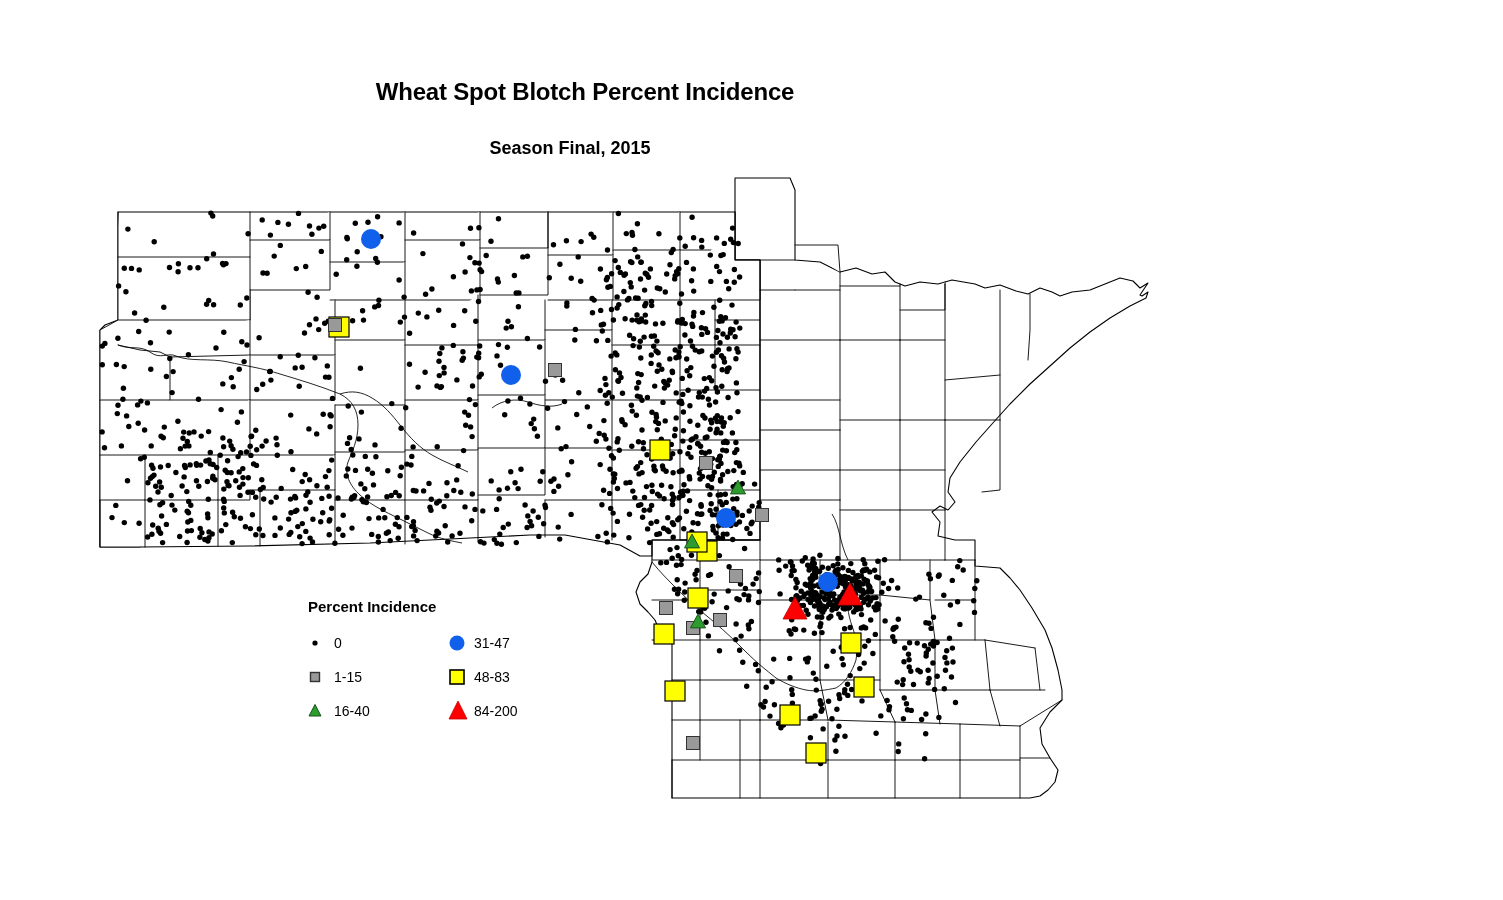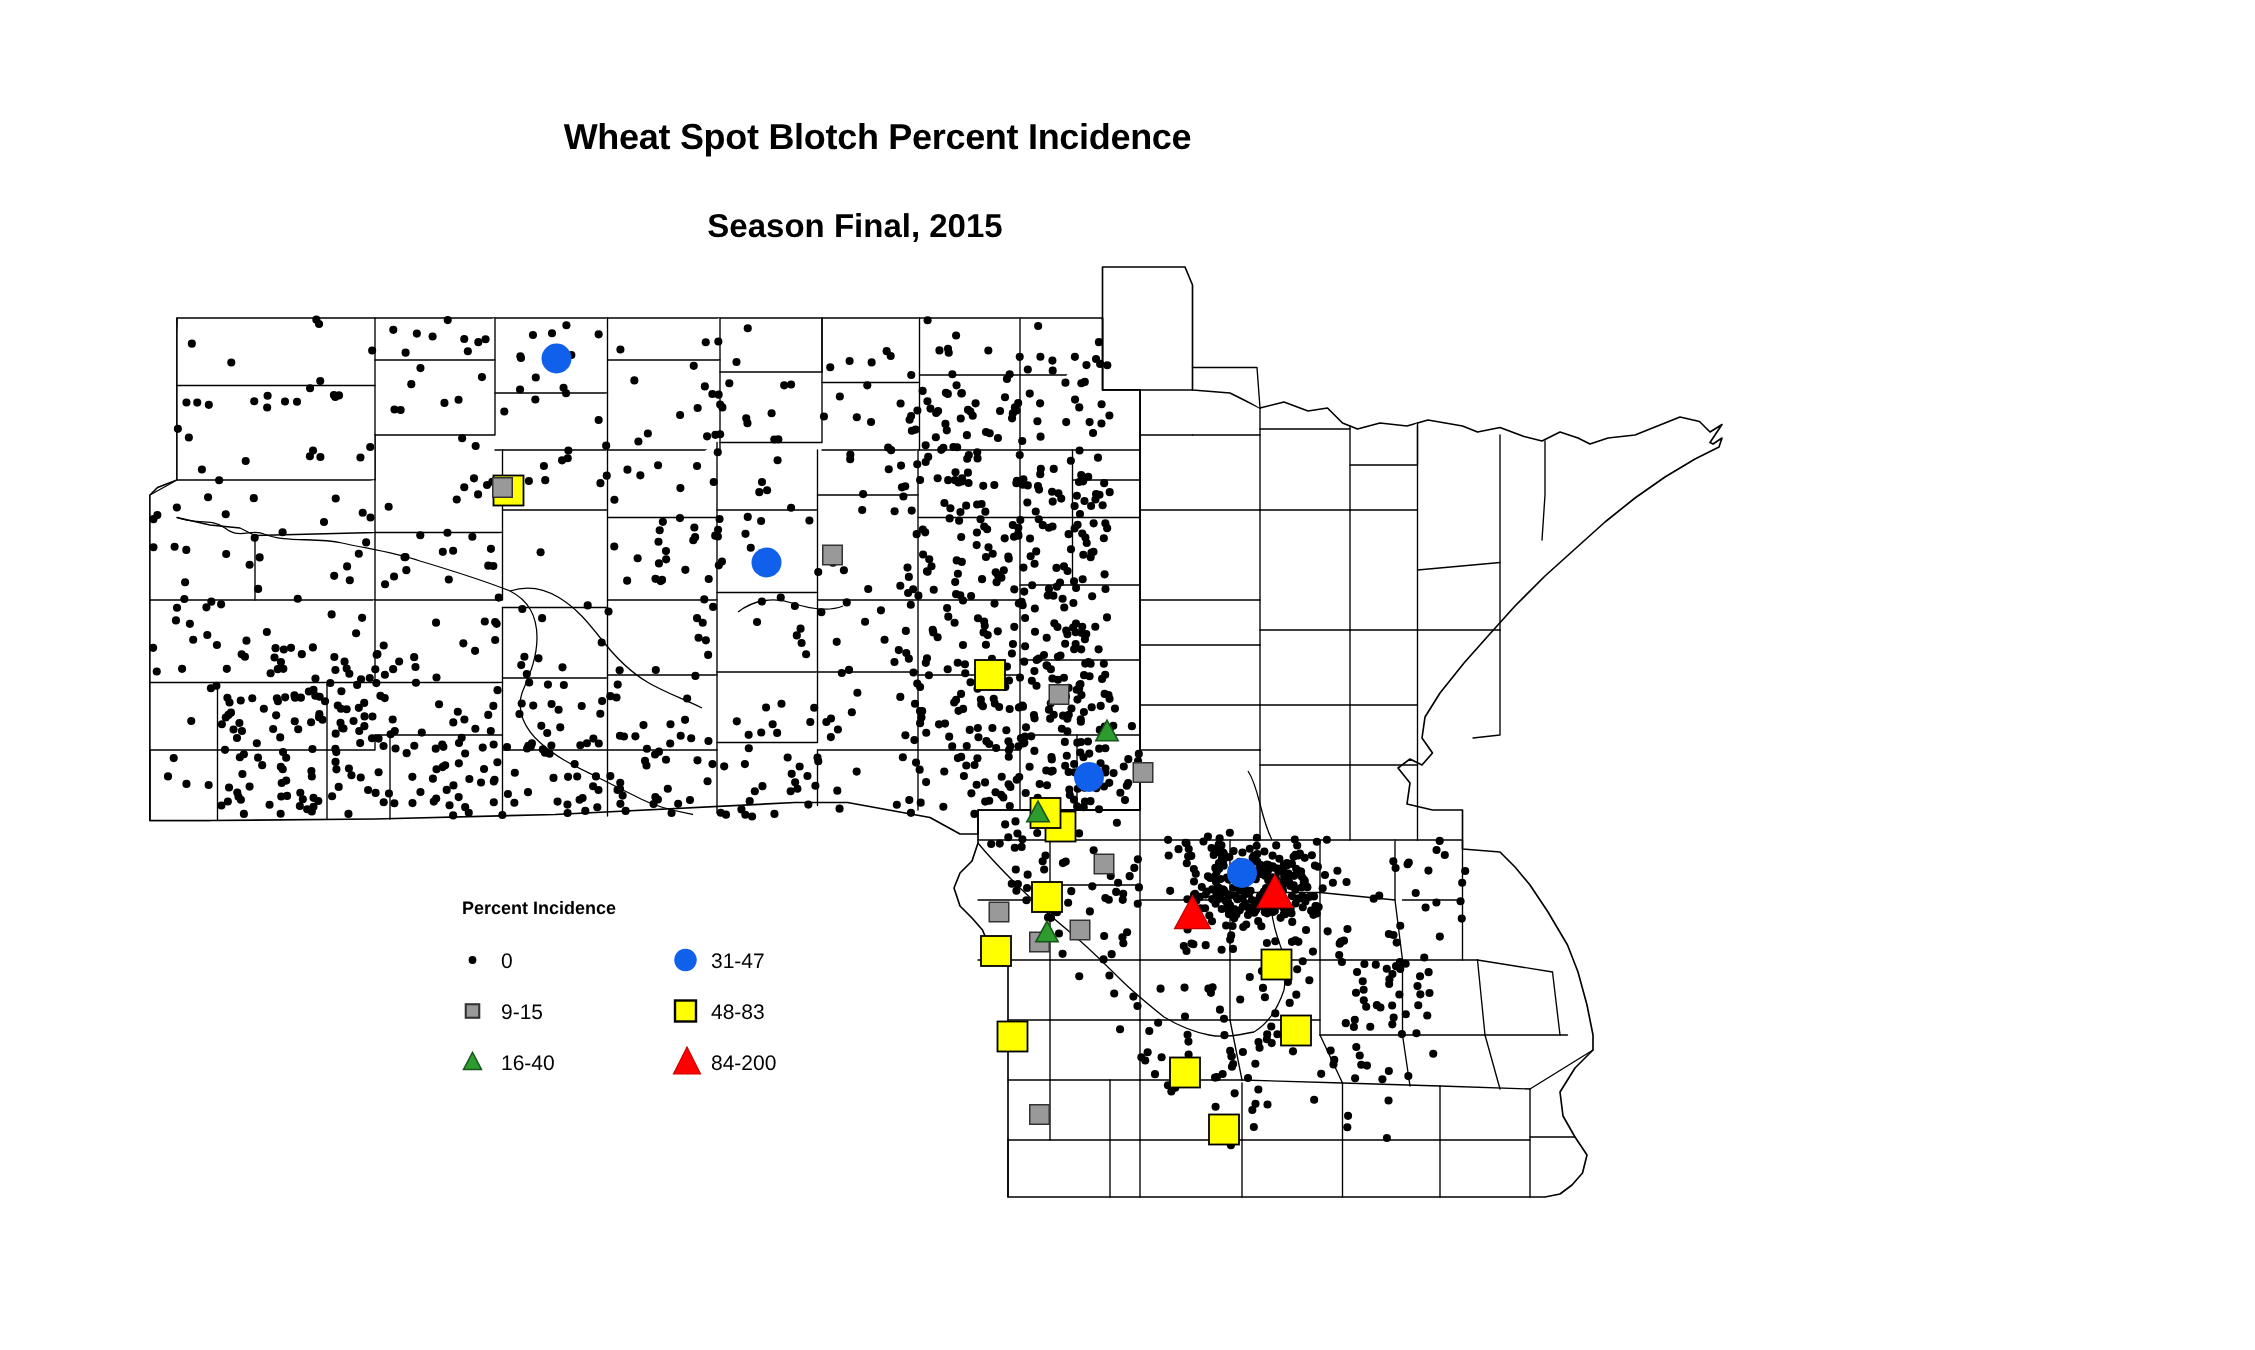--- a/index.html
+++ b/index.html
@@ -25,21 +25,21 @@
     font-weight: bold;
     color: #000000;
     letter-spacing: -0.2px;
   }
   #subtitle {
     position: absolute;
     left: 0;
     top: 138px;
     width: 1140px;
     text-align: center;
-    font-size: 22px;
+    font-size: 18px;
     font-weight: bold;
     color: #000000;
   }
   #map-wrap {
     position: absolute;
     left: 0;
     top: 0;
     width: 1503px;
     height: 900px;
   }
@@ -71,21 +71,21 @@
   .pt4 { fill: #ffff00; stroke: #000000; stroke-width: 1.2; }
   .pt5 { fill: #ff0000; stroke: #c00000; stroke-width: 0.8; }
 
   #legend {
     position: absolute;
     left: 308px;
     top: 598px;
     width: 230px;
   }
   #legend-title {
-    font-size: 12px;
+    font-size: 15px;
     font-weight: bold;
     color: #000000;
     margin: 0 0 18px 0;
   }
   .legend-grid {
     position: relative;
     width: 230px;
     height: 92px;
   }
   .legend-item {
@@ -1974,21 +1974,21 @@
         </span>
         <span class="legend-label">0</span>
       </div>
 
       <div class="legend-item col-a row-2">
         <span class="legend-sym">
           <svg width="20" height="20" viewBox="0 0 20 20">
               <rect x="2.5" y="5.5" width="9" height="9" fill="#999999" stroke="#333333" stroke-width="1.4"></rect>
             </svg>
         </span>
-        <span class="legend-label">9-15</span>
+        <span class="legend-label">1-15</span>
       </div>
 
       <div class="legend-item col-a row-3">
         <span class="legend-sym">
           <svg width="20" height="20" viewBox="0 0 20 20">
               <polygon points="7,3.5 13,15 1,15" fill="#2e9b2e" stroke="#17541b" stroke-width="1"></polygon>
             </svg>
         </span>
         <span class="legend-label">16-40</span>
       </div>

